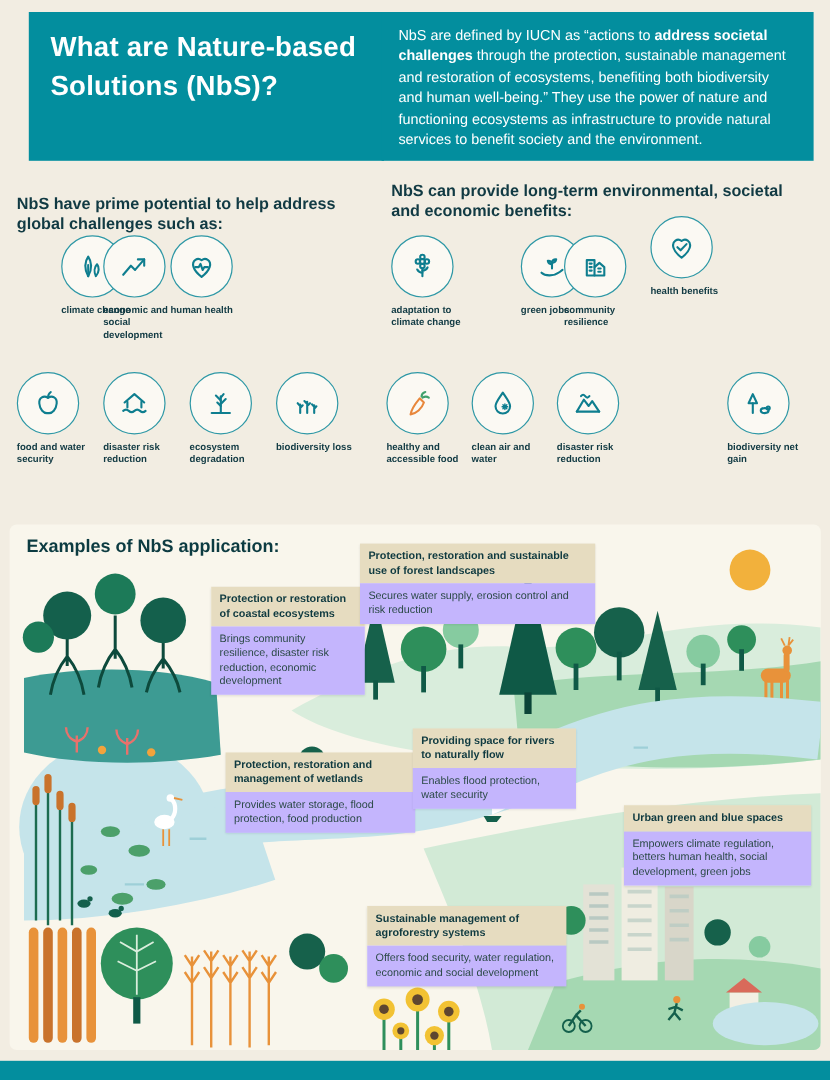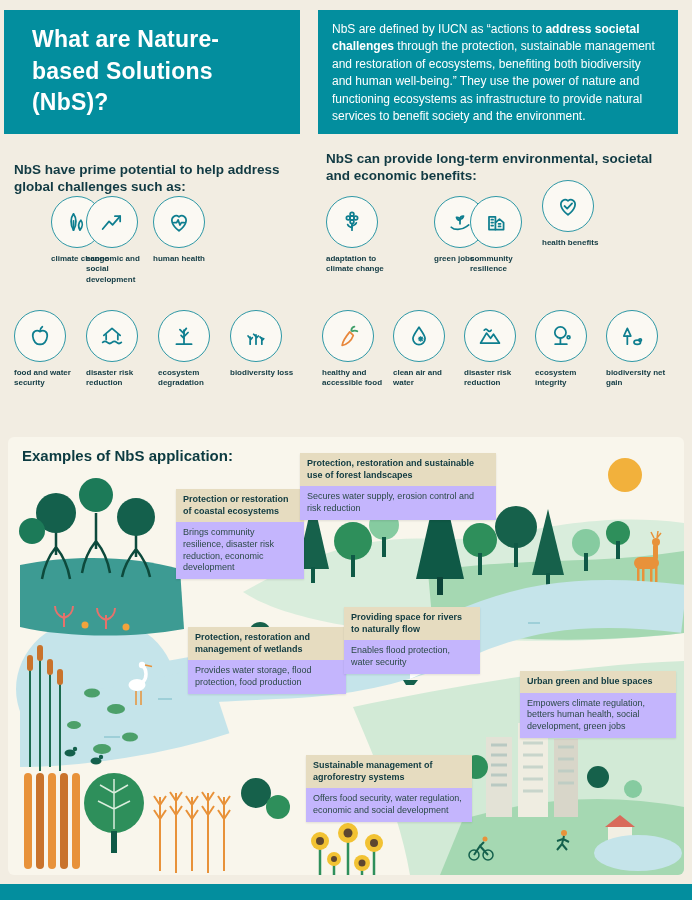--- a/index.html
+++ b/index.html
@@ -1,21 +1,21 @@
 <!DOCTYPE html>
 <html style="--teal: #038E9E; --cream: #F2EDE2; --dark: #113A43; --orange: #F2A33C; --beige: #E6DCC0;"><head>
 <meta charset="utf-8">
 <style>
   html,body{margin:0;padding:0;}
   .page{position:relative;width:692px;height:900px;background:var(--cream,#F2EDE2);
         font-family:"Liberation Sans", sans-serif;overflow:hidden;}
 
   
   .hbox{position:absolute;top:10px;box-sizing:border-box;background:var(--teal,#038E9E);color:#fff;}
-  .title-box{left:4px;width:296px;height:124px;padding:14px 28px;}
+  .title-box{left:24px;width:296px;height:124px;padding:14px 18px;}
   .title-box h1{margin:0;font-size:23px;line-height:1.38;letter-spacing:.2px;font-weight:700;}
   .desc-box{left:318px;width:360px;height:124px;padding:11px 14px;font-size:12px;line-height:1.45;}
   .desc-box b{font-weight:700;}
 
   
   .section-heading{position:absolute;top:150px;color:#113A43;font-size:13.5px;font-weight:700;line-height:1.28;}
   .icon-item{position:absolute;width:68px;}
   .icon-circle{width:50px;height:50px;border:1.5px solid #2E98A6;border-radius:50%;
                background:#FBF9F3;display:flex;align-items:center;justify-content:center;}
   .icon-label{margin-top:6px;font-size:8px;font-weight:700;color:#113A43;line-height:1.3;}
@@ -59,21 +59,21 @@
   </div>
   <div class="icon-item" style="left:86px;top:196px;">
     <div class="icon-circle">
       <svg class="ic" width="28" height="28" viewBox="0 0 24 24">
         <polyline points="4,18 9.5,11.5 12.5,14.5 19,7"></polyline>
           <polyline points="14.5,7 19,7 19,11.5"></polyline>
       </svg>
     </div>
     <div class="icon-label">economic and social development</div>
   </div>
-  <div class="icon-item" style="left:153px;top:196px;">
+  <div class="icon-item" style="left:142px;top:196px;">
     <div class="icon-circle">
       <svg class="ic" width="28" height="28" viewBox="0 0 24 24">
         <path d="M12 19.5 C5.5 14.5 4.5 9.5 7.6 7.3 C9.8 5.8 12 7.6 12 7.6 C12 7.6 14.2 5.8 16.4 7.3 C19.5 9.5 18.5 14.5 12 19.5 Z"></path>
         <polyline points="7.5,12.5 10,12.5 11.2,10.2 12.8,14.6 14,12.5 16.5,12.5"></polyline>
       </svg>
     </div>
     <div class="icon-label">human health</div>
   </div>
 
   <div class="icon-item" style="left:14px;top:310px;">
@@ -183,31 +183,20 @@
   </div>
   <div class="icon-item" style="left:464px;top:310px;">
     <div class="icon-circle">
       <svg class="ic" width="28" height="28" viewBox="0 0 24 24">
         <polyline points="4,18 9,9.5 12.5,14 15,10.5 20,18"></polyline>
         <path d="M7 7 q1.5 -2 3 0 q1.5 2 3 0"></path>
         <line x1="4" y1="18" x2="20" y2="18"></line>
       </svg>
     </div>
     <div class="icon-label">disaster risk reduction</div>
-  </div>
-  <div class="icon-item" style="left:535px;top:310px;">
-    <div class="icon-circle">
-      <svg class="ic" width="28" height="28" viewBox="0 0 24 24">
-        <circle cx="11.5" cy="9" r="4.8"></circle>
-        <line x1="11.5" y1="13.8" x2="11.5" y2="19"></line>
-        <line x1="7" y1="19" x2="17" y2="19"></line>
-        <circle cx="18.5" cy="13" r="1.2"></circle>
-      </svg>
-    </div>
-    <div class="icon-label">ecosystem integrity</div>
   </div>
   <div class="icon-item" style="left:606px;top:310px;">
     <div class="icon-circle">
       <svg class="ic" width="28" height="28" viewBox="0 0 24 24">
         <path d="M8 5.5 L11 12 H5 Z"></path>
           <line x1="8" y1="12" x2="8" y2="19"></line>
         <ellipse cx="16.5" cy="17.3" rx="2.8" ry="1.8"></ellipse>
           <circle cx="19" cy="15.5" r="1.1"></circle>
       </svg>
     </div>

